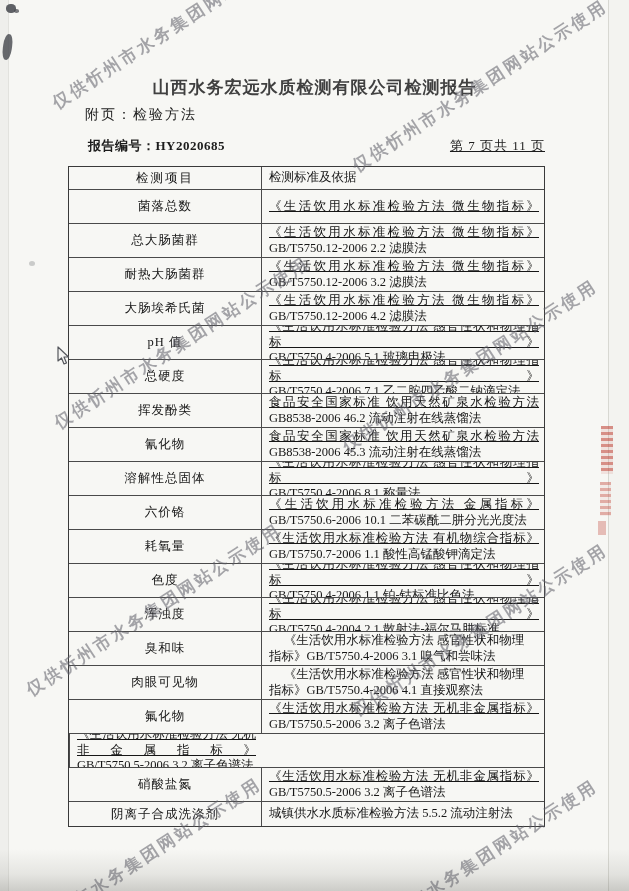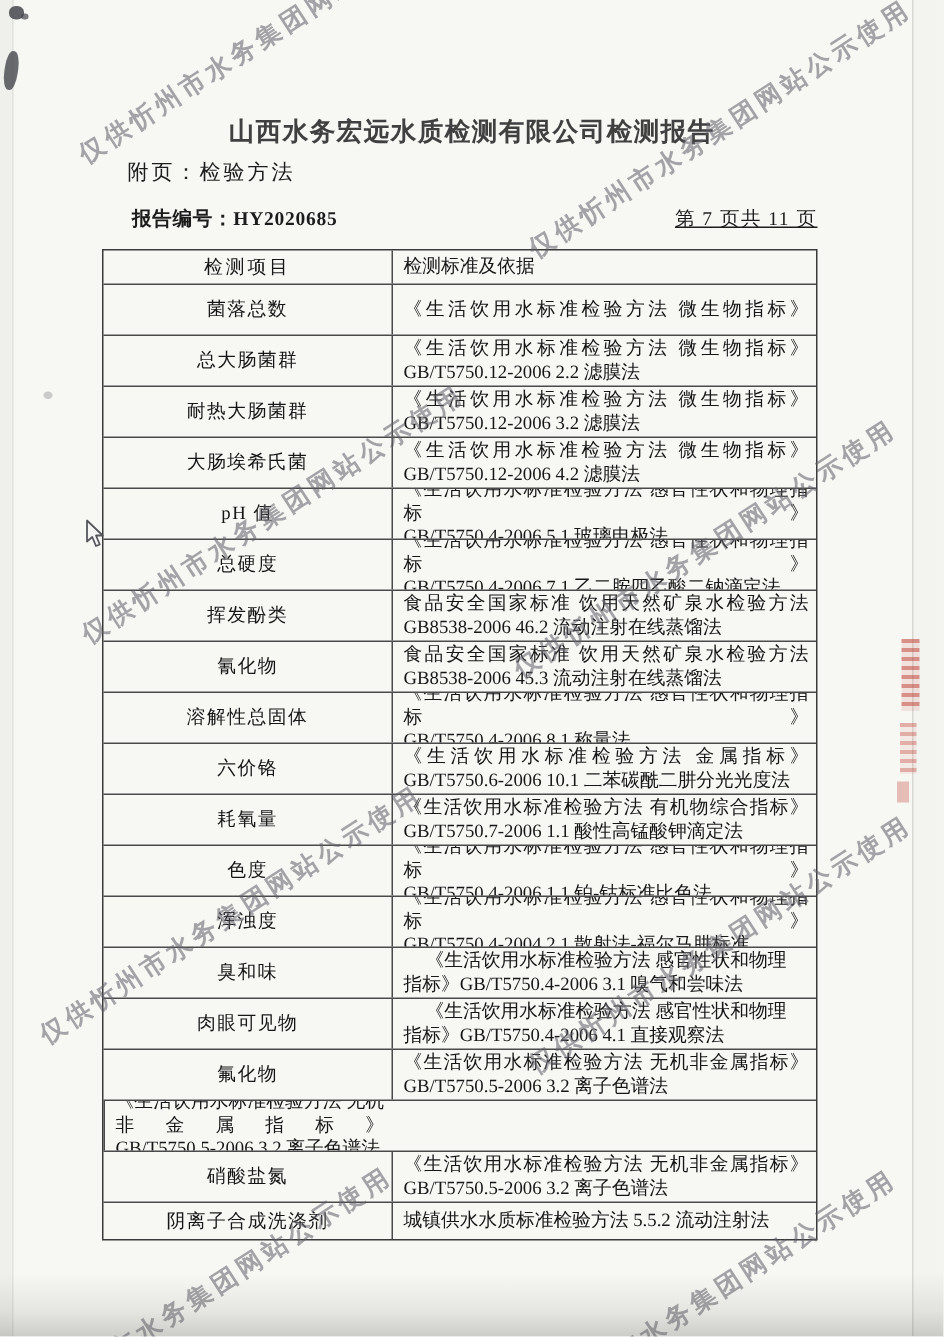--- a/index.html
+++ b/index.html
@@ -33,21 +33,21 @@
   .dtable{position:absolute;left:68px;top:166px;width:475px;border:1.5px solid #3a3a3a;background:transparent;}
   .trow{display:grid;grid-template-columns:192px 1fr;border-top:1px solid #4a4a4a;height:33px;}
   .trow.single{height:24px;}
   .trow.thead{border-top:none;height:22px;}
   .cell{overflow:hidden;}
   .cell.item{display:flex;align-items:center;justify-content:center;font-size:12.5px;letter-spacing:1px;color:#161616;}
   .cell.std{border-left:1px solid #4a4a4a;display:flex;flex-direction:column;justify-content:center;
     padding:0 5px 0 7px;font-size:12.5px;line-height:15.5px;color:#161616;}
   .thead .cell.item{font-size:12.5px;letter-spacing:2px;}
   .thead .cell.std{justify-content:center;}
-  .l1.justify{text-align:justify;text-align-last:justify;}
+  .l1.justify{text-align:justify;text-align-last:justify;text-decoration:underline;}
   .l1.center{text-align:center;}
   .l1.plain,.l2{text-align:left;}
   .l2{white-space:nowrap;}
 
   
   .wm{position:absolute;white-space:nowrap;font-size:17px;letter-spacing:3px;font-weight:600;
     color:rgba(95,95,104,.55);transform:rotate(-33deg);transform-origin:0 0;z-index:30;pointer-events:none;}
 
   
   .stamp{position:absolute;z-index:40;filter:blur(.4px);}

